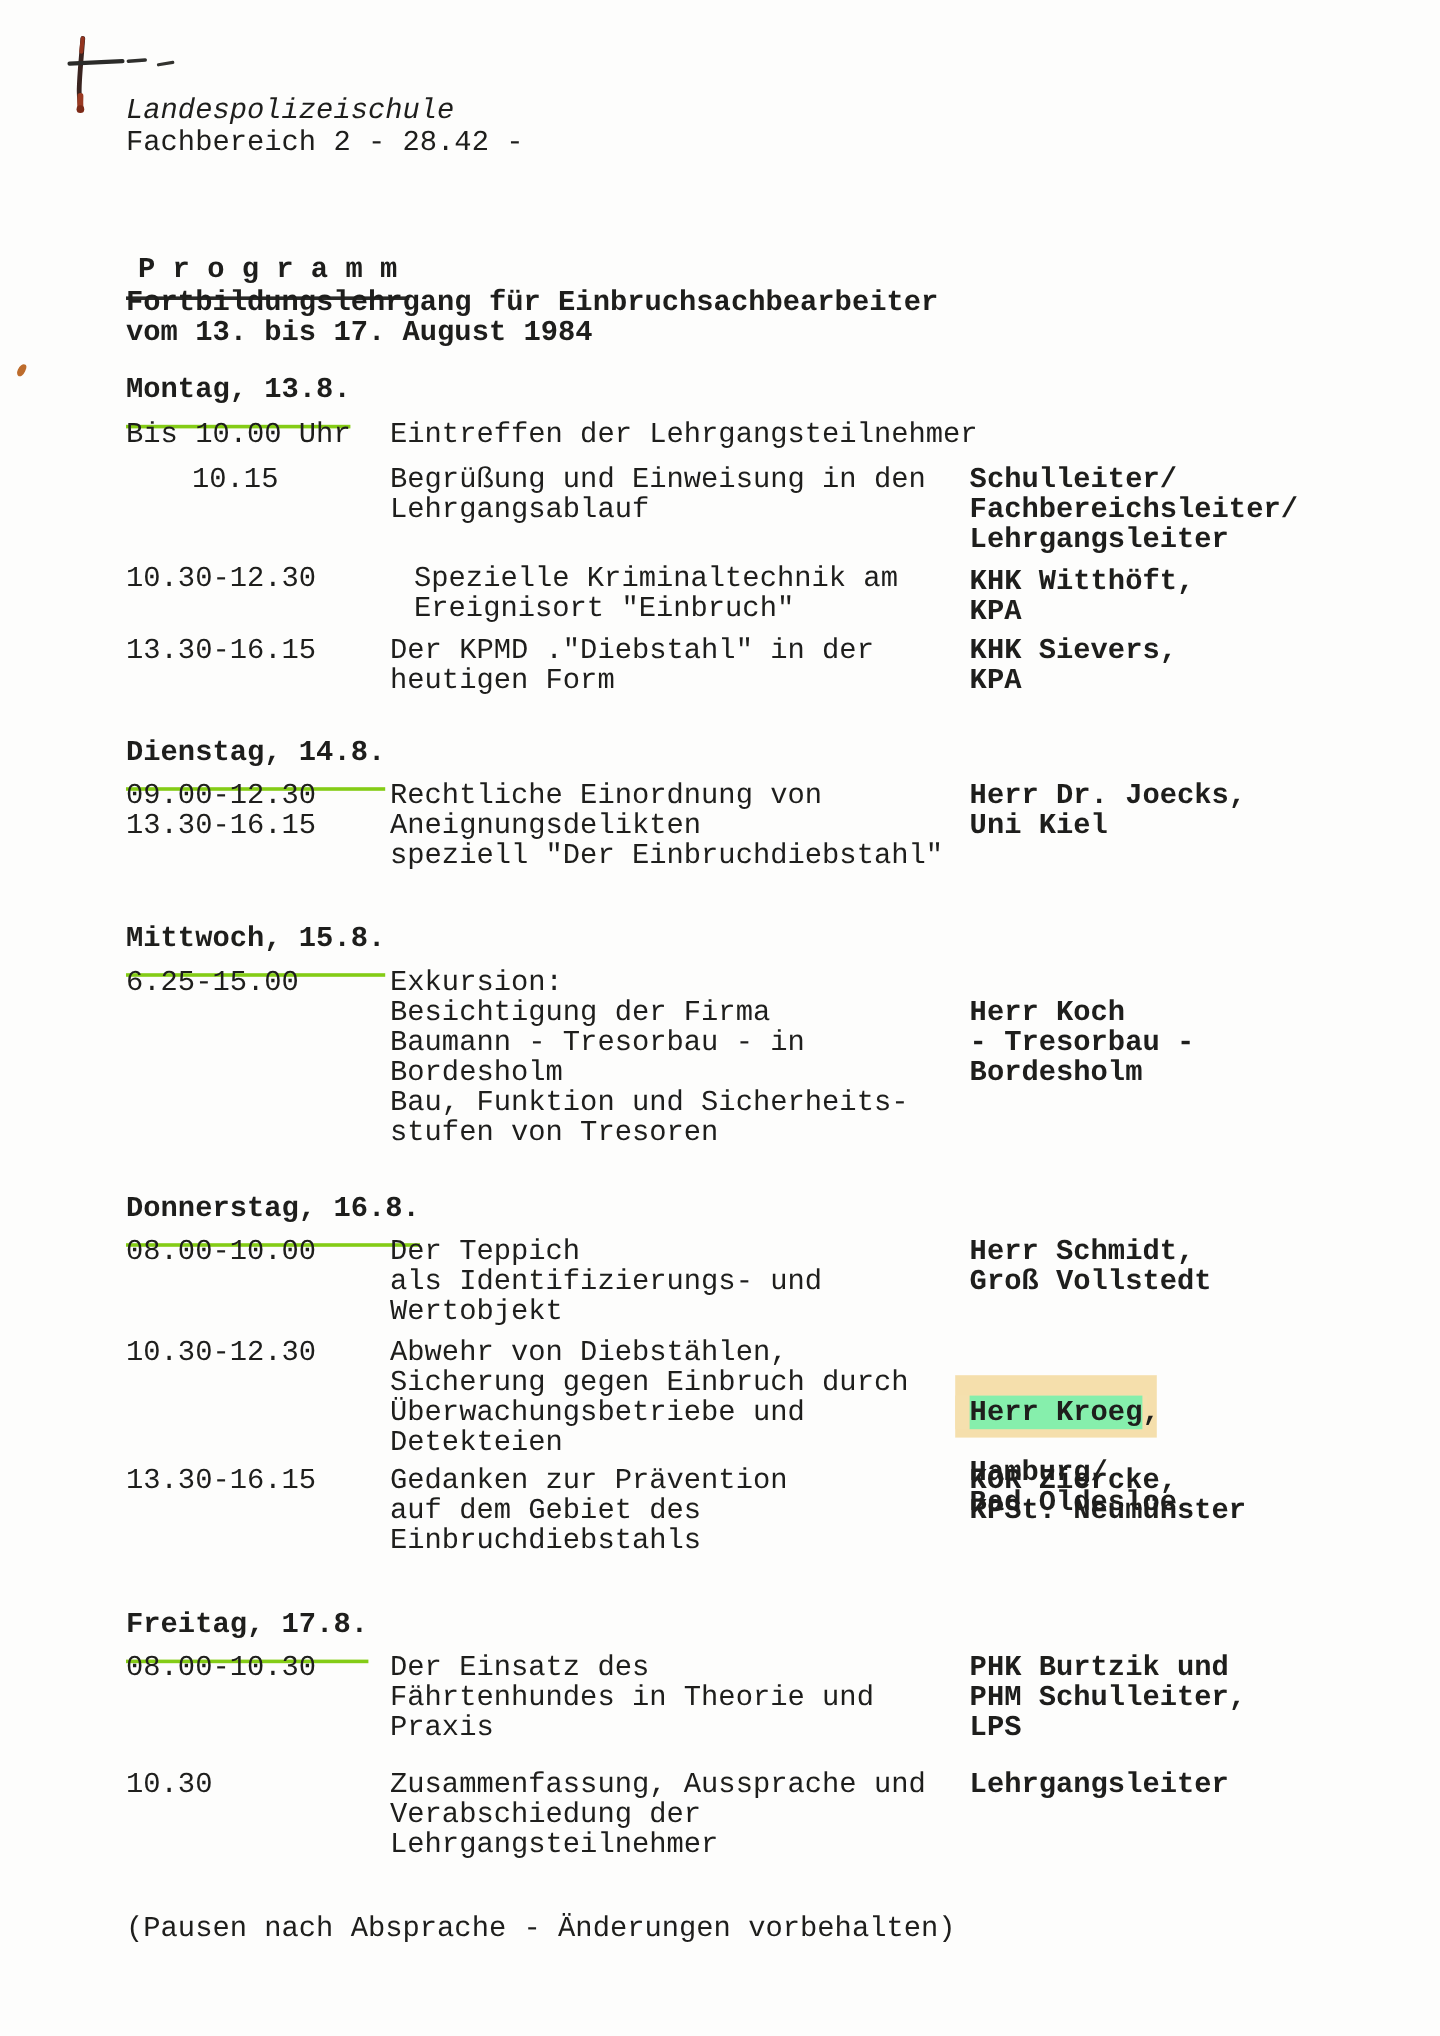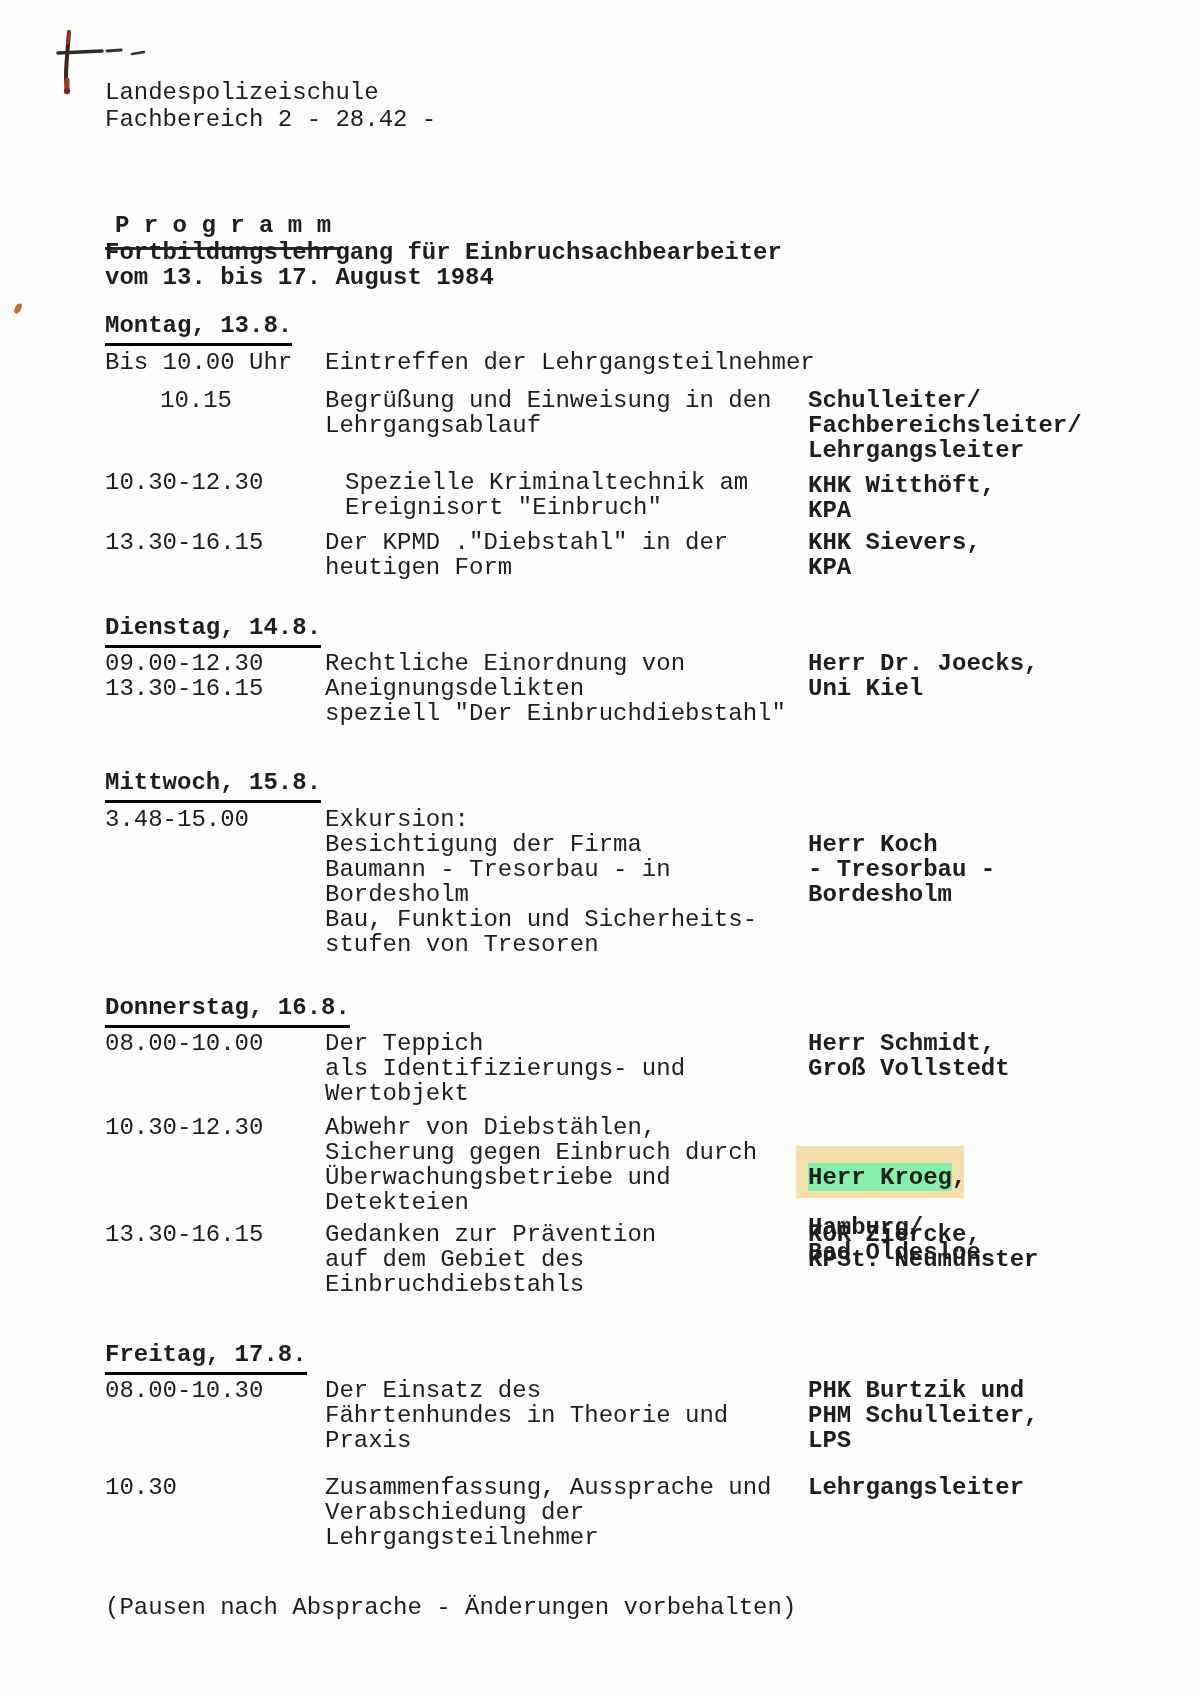--- a/index.html
+++ b/index.html
@@ -10,22 +10,22 @@
     background:#fdfdfc;
     font-family:"Liberation Mono","DejaVu Sans Mono",monospace;
     font-size:24px;line-height:25px;
     color:#1e1e1c;
     overflow:hidden;
   }
   .abs{position:absolute;white-space:pre-line;}
   .bold{font-weight:700;}
   .day-heading{
     font-weight:700;
-    border-bottom:3px solid #000000;
-    padding-bottom:5px;
+    border-bottom:3px solid #84cc16;
+    padding-bottom:16px;
     white-space:pre;
   }
   .title-wrap{left:105px;width:860px;}
   .title{
     display:inline-block;
     font-weight:700;
     border-bottom:3px solid #2a2a28;
     padding:0 10px 9px 10px;
     white-space:pre;
   }
@@ -57,21 +57,21 @@
     <path d="M19,8 C18.5,12 18,16 17.8,19" fill="none" stroke="#93341f" stroke-width="3.4" stroke-linecap="round"></path>
     <path d="M17,56 C16.8,60 16.9,64 17,67" fill="none" stroke="#9a3a22" stroke-width="5" stroke-linecap="round"></path>
     <circle cx="17" cy="67" r="3.2" fill="#7c2a17"></circle>
     <path d="M8,29 L52,27" fill="none" stroke="#2b2b29" stroke-width="3.6" stroke-linecap="round"></path>
     <path d="M57,27 L71,26" fill="none" stroke="#2f2f2d" stroke-width="3" stroke-linecap="round"></path>
     <path d="M82,30 L94,28" fill="none" stroke="#33332f" stroke-width="2.6" stroke-linecap="round"></path>
   </svg>
 
   <span class="speck"></span>
 
-  <div class="abs" style="left:105px;top:80px;">Landespolizeischule</div>
+  <div class="abs" style="left:105px;top:80px;font-style:italic;">Landespolizeischule</div>
   <div class="abs" style="left:105px;top:107px;">Fachbereich 2 - 28.42 -</div>
 
   <div class="abs title-wrap" style="top:188px;">
     <span class="title">P r o g r a m m</span>
   </div>
   <div class="abs title-wrap subtitle" style="top:240px;">Fortbildungslehrgang für Einbruchsachbearbeiter
 vom 13. bis 17. August 1984</div>
 
   <div>
     <div class="abs day-heading" style="left:105px;top:313px;">Montag, 13.8.</div>
@@ -112,21 +112,21 @@
 Aneignungsdelikten
 speziell "Der Einbruchdiebstahl"</div>
       <div class="abs presenter-cell" style="top:651px;">Herr Dr. Joecks,
 Uni Kiel</div>
     </div>
   </div>
 
   <div>
     <div class="abs day-heading" style="left:105px;top:770px;">Mittwoch, 15.8.</div>
     <div>
-      <div class="abs time-cell" style="top:807px;">3.48-15.00</div>
+      <div class="abs time-cell" style="top:807px;">6.25-15.00</div>
       <div class="abs topic-cell" style="top:807px;">Exkursion:
 Besichtigung der Firma
 Baumann - Tresorbau - in
 Bordesholm
 Bau, Funktion und Sicherheits-
 stufen von Tresoren</div>
       <div class="abs presenter-cell" style="top:832px;">Herr Koch
 - Tresorbau -
 Bordesholm</div>
     </div>

